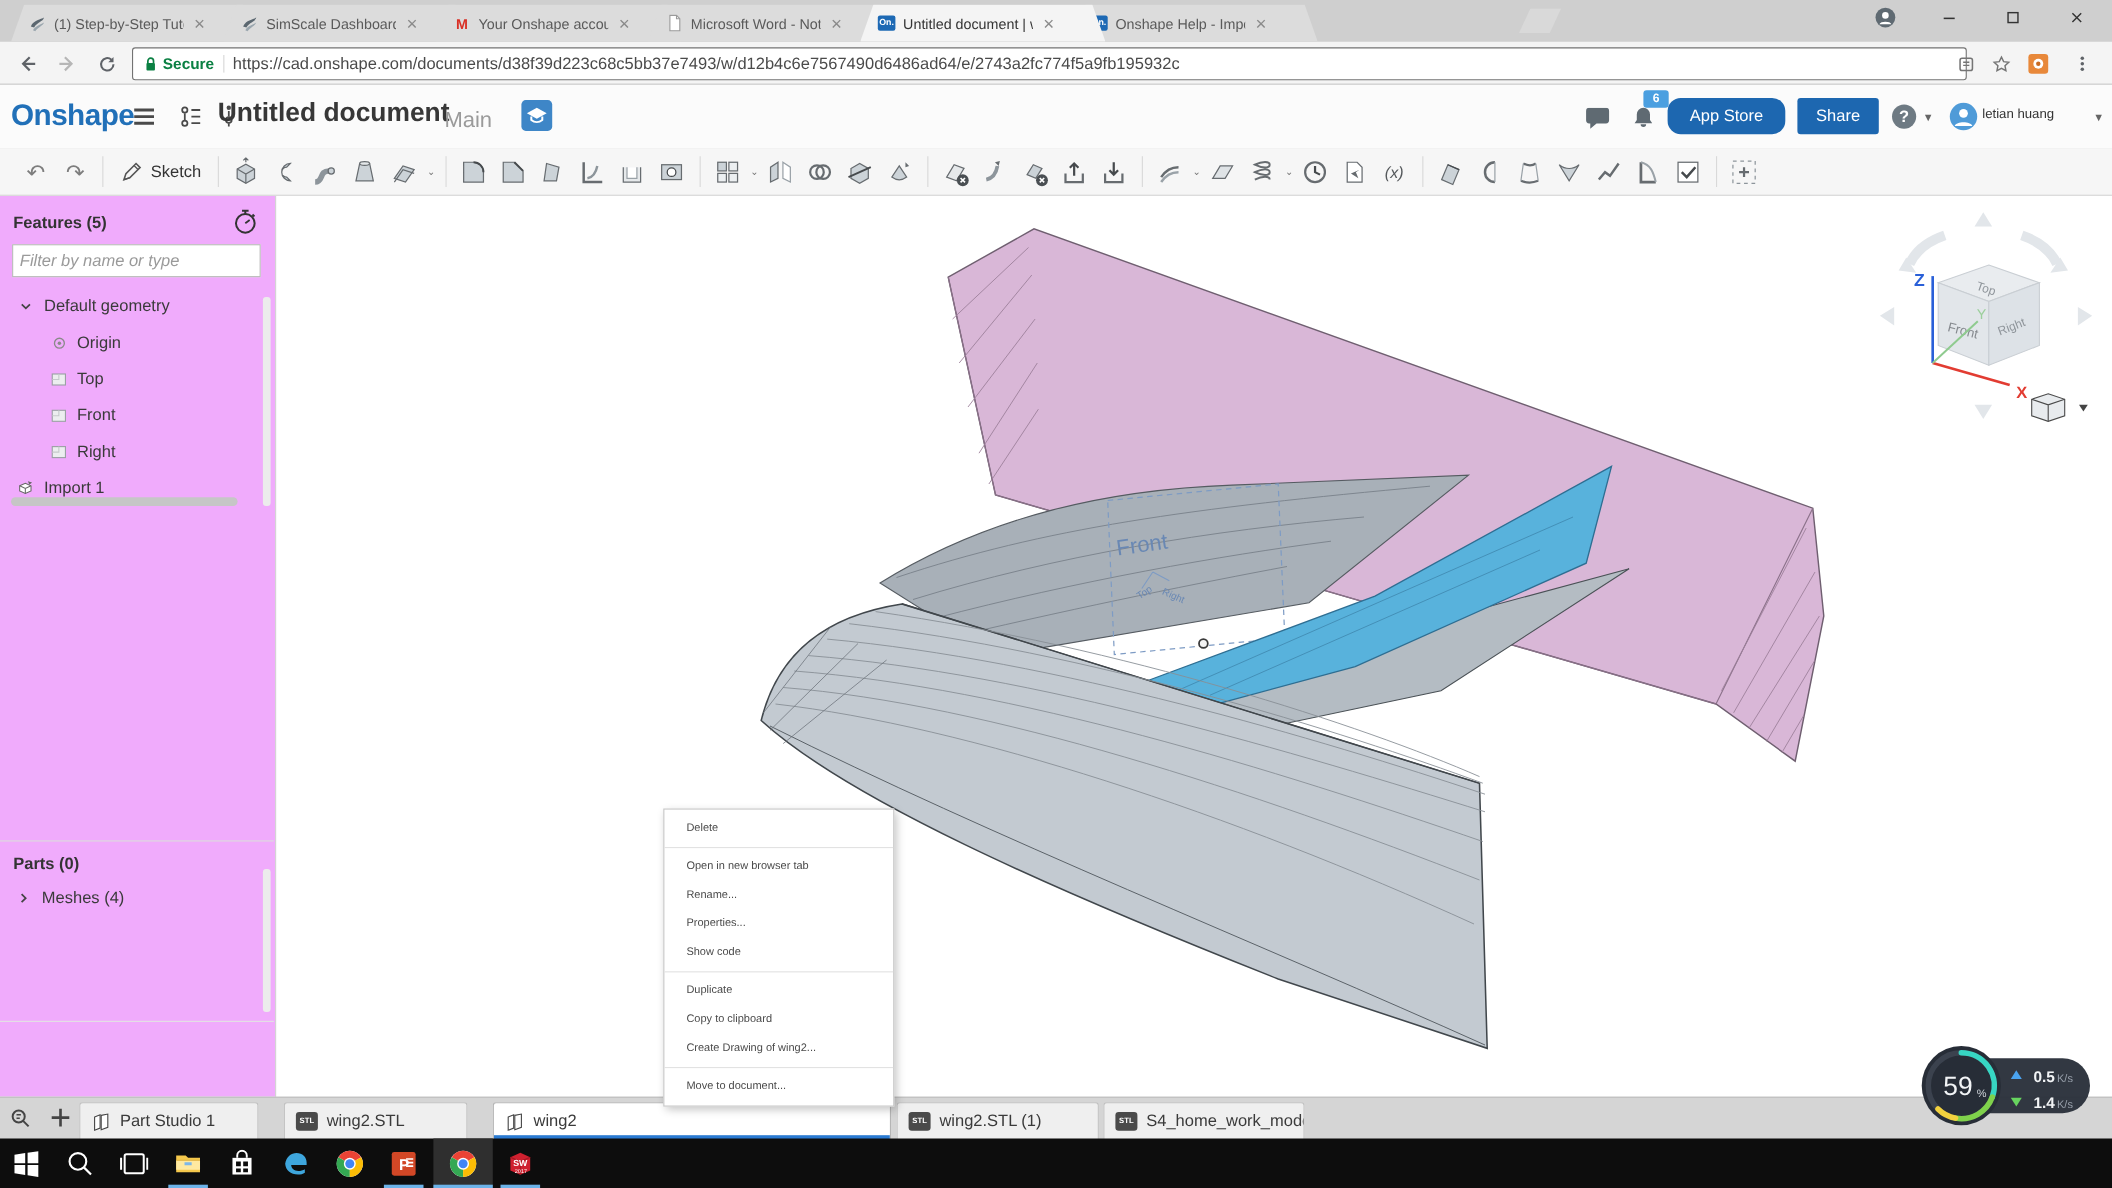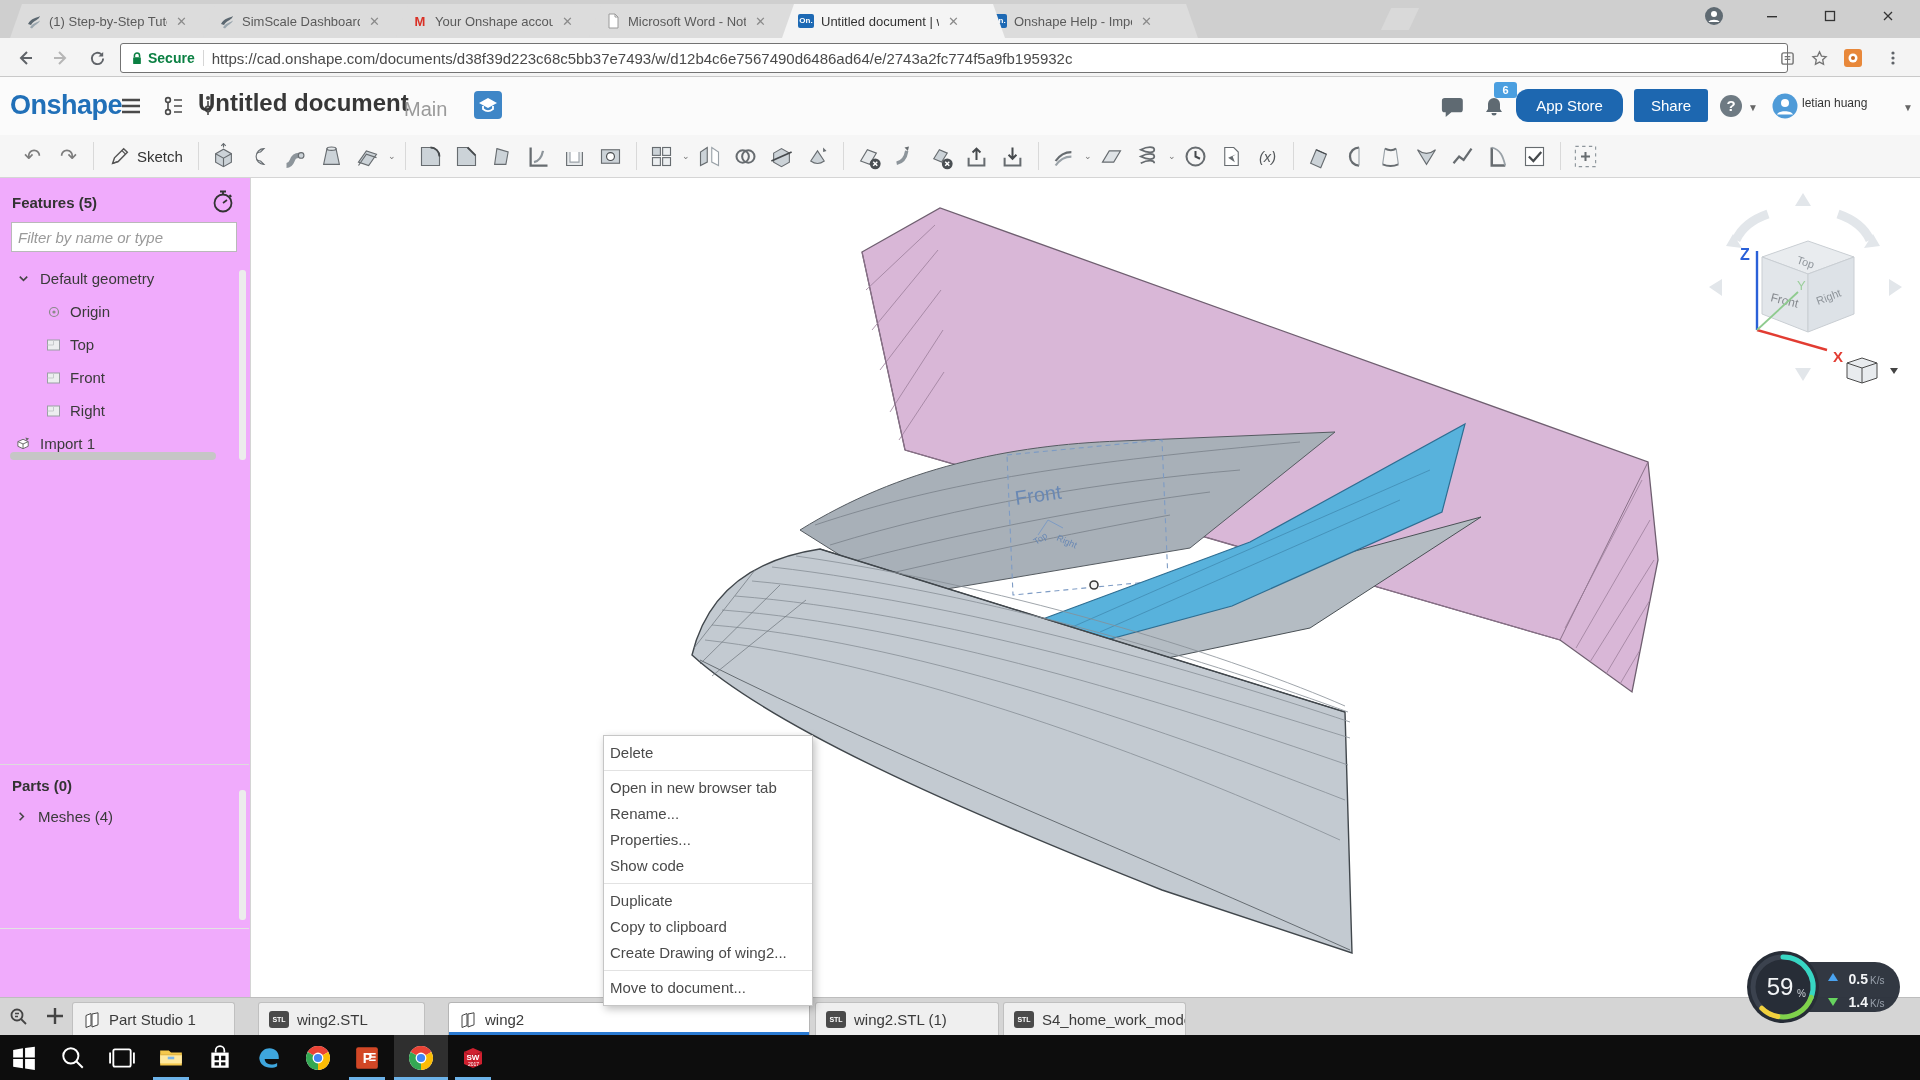--- a/index.html
+++ b/index.html
@@ -72,21 +72,21 @@
   .trow .tico{width:15px;height:15px;flex:none;display:flex;align-items:center;justify-content:center;}
   .hbar{left:10px;top:274px;width:206px;height:8px;background:#c6c6c6;border-radius:4px;}
   .vbar{left:239px;width:7px;background:#ececec;border-radius:3px;}
   #partsec{left:0;top:586px;width:249px;border-top:1px solid #dcdcdc;}
   #parts-title{margin:12px 0 6px 12px;font-size:15px;font-weight:bold;color:#333;}
   #panel-bot{left:0;top:750px;width:249px;height:1px;background:#e3e3e3;}
 
   
   #ctxmenu{left:603px;top:735px;width:208px;background:#fff;border:1px solid #c6c6c6;z-index:40;
            box-shadow:2px 3px 8px rgba(0,0,0,.25);padding:4px 0;}
-  .cmi{height:26px;line-height:26px;padding-left:6px;font-size:15px;color:#4a4a4a;white-space:nowrap;}
+  .cmi{height:26px;line-height:26px;padding-left:20px;font-size:10px;color:#4a4a4a;white-space:nowrap;}
   .cmsep{height:1px;background:#e2e2e2;margin:4px 0;}
 
   
   #docbar{left:0;top:997px;width:1920px;height:38px;background:#d5d5d5;border-top:1px solid #bdbdbd;z-index:35;}
   .dtab{position:absolute;top:4px;height:34px;background:#efefef;border:1px solid #c0c0c0;border-bottom:none;
         border-radius:3px 3px 0 0;display:flex;align-items:center;gap:8px;padding:0 10px;box-sizing:border-box;
         font-size:15px;color:#3a3a3a;overflow:hidden;white-space:nowrap;}
   .dtab.active{background:#fff;border-color:#b5b5b5;}
   .dtab.active::after{content:"";position:absolute;left:0;right:0;bottom:0;height:4px;background:#2a7ad2;}
   .stlbadge{width:20px;height:17px;background:#4a4a4a;border-radius:3px;color:#fff;font-size:7px;

